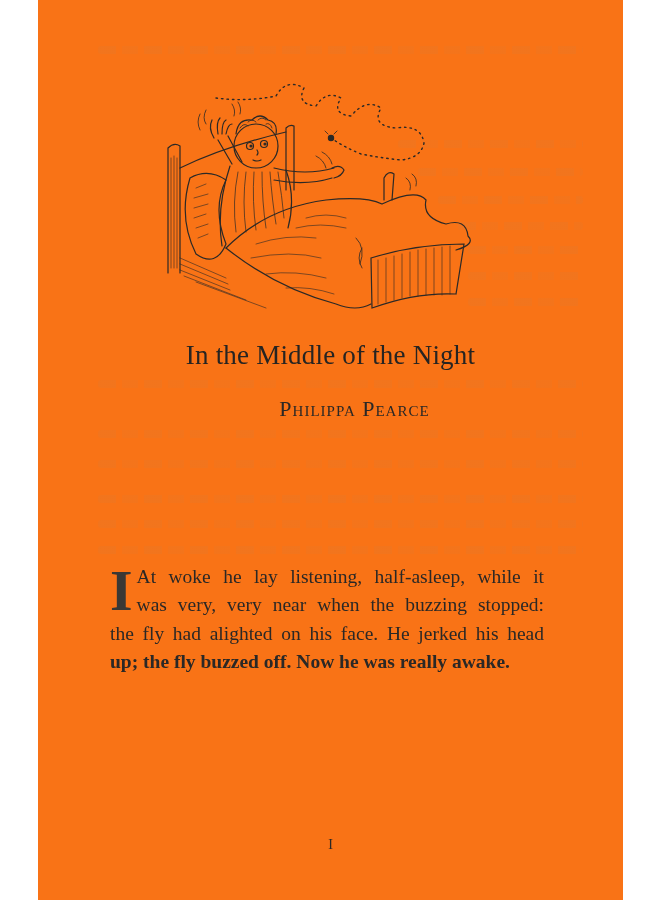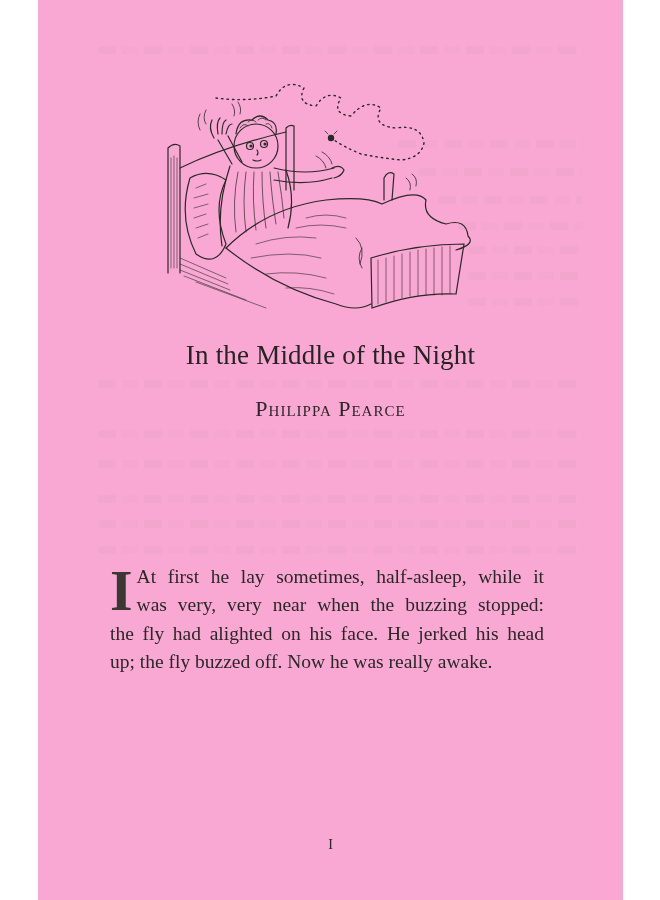--- a/index.html
+++ b/index.html
@@ -14,21 +14,21 @@
       overflow: hidden;
       font-family: "Liberation Serif", "DejaVu Serif", serif;
       color: #2a2826;
     }
     .page {
       position: absolute;
       left: 38px;
       top: 0;
       width: 585px;
       height: 900px;
-      background: #f9a8d4;
+      background: #f97316;
       overflow: hidden;
     }
     
     .ghost {
       position: absolute;
       left: 60px;
       right: 40px;
       height: 8px;
       background: repeating-linear-gradient(90deg, rgba(150,140,120,0.07) 0 18px, transparent 18px 24px, rgba(150,140,120,0.05) 24px 40px, transparent 40px 46px);
       border-radius: 3px;
@@ -55,20 +55,21 @@
     .author {
       position: absolute;
       left: 0;
       width: 585px;
       top: 396px;
       text-align: center;
       font-size: 22px;
       font-variant: small-caps;
       letter-spacing: 1px;
       color: #2a2826;
+      padding-left: 24px;
     }
     .body-text {
       position: absolute;
       left: 72px;
       top: 563px;
       width: 434px;
       font-size: 19.5px;
       line-height: 28.3px;
       text-align: justify;
       color: #2a2826;
@@ -76,20 +77,21 @@
     }
     .line {
       display: block;
       text-align: justify;
       text-align-last: justify;
       white-space: nowrap;
       height: 28.3px;
     }
     .line.last {
       text-align-last: left;
+      font-weight: bold;
     }
     .dropcap {
       float: left;
       font-size: 58px;
       line-height: 48px;
       height: 50px;
       margin: 4px 4px 0 0;
       color: #3a3835;
       font-weight: bold;
     }
@@ -174,20 +176,20 @@
     <path d="M222 192 L222 236 M230 190 L230 234 M238 188 L238 232 M246 186 L246 230 M254 184 L254 228 M262 182 L262 228 M270 181 L270 227 M278 180 L278 227 M286 179 L286 227 M294 178 L294 226" stroke-width="0.6"></path>
 
     <path d="M24 190 L70 210 M24 196 L72 216 M24 202 L74 222 M28 208 L90 232 M40 214 L110 240" stroke-width="0.6"></path>
   </svg>
 
   <h1 class="title">In the Middle of the Night</h1>
   <div class="author">Philippa Pearce</div>
 
   <div class="body-text">
     <span class="dropcap">I</span>
-    <span class="line">At first he lay sometimes, half-asleep, while it</span>
+    <span class="line">At woke he lay listening, half-asleep, while it</span>
     <span class="line">was very, very near when the buzzing stopped:</span>
     <span class="line">the fly had alighted on his face. He jerked his head</span>
     <span class="line last">up; the fly buzzed off. Now he was really awake.</span>
   </div>
 
   <div class="page-number">I</div>
 </div>
 
 </body></html>

